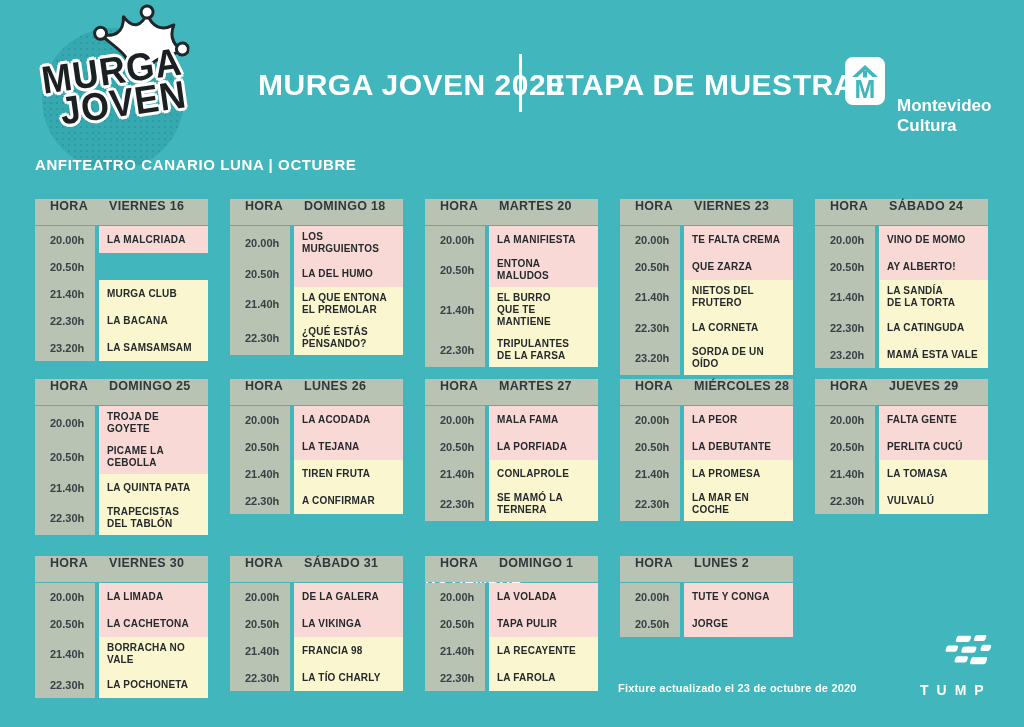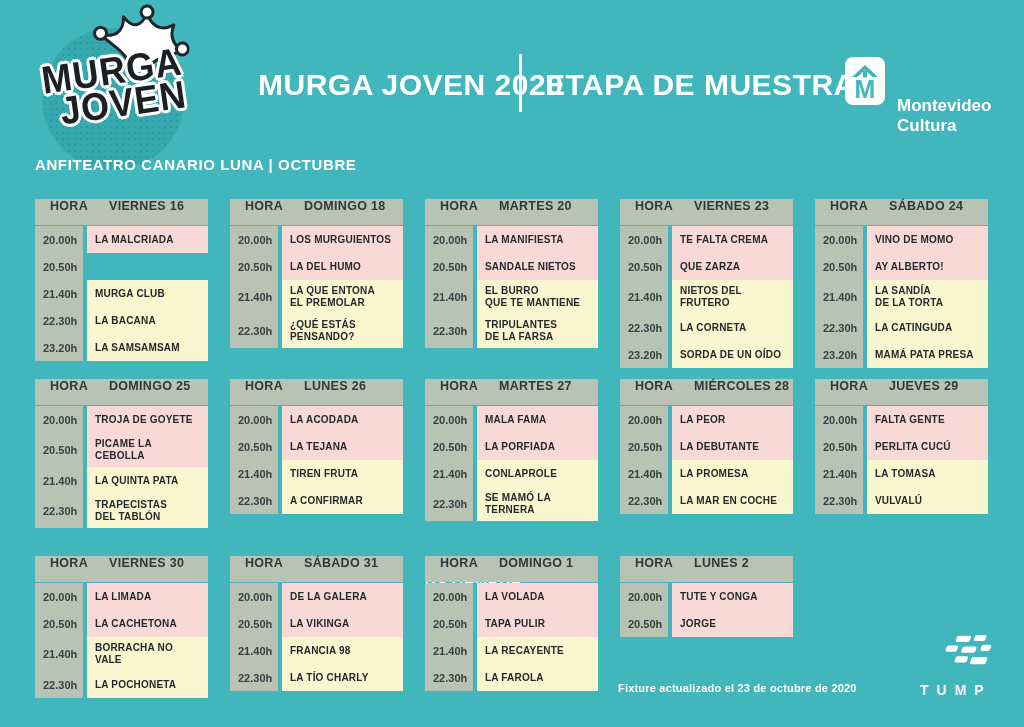--- a/index.html
+++ b/index.html
@@ -48,22 +48,22 @@
   #november-title{left:425px;top:543px;margin-top:26px;}
   
   .table{position:absolute;width:173px;}
   .thead{
     display:flex;height:26px;background:#B9C3B4;margin-bottom:1px;
   }
   .thead .hora{width:47px;margin-left:15px;font-size:12.5px;font-weight:bold;color:#32373B;letter-spacing:0.3px;}
   .thead .day{margin-left:12px;font-size:12.5px;font-weight:bold;color:#32373B;letter-spacing:0.3px;white-space:nowrap;}
   .trow{display:flex;min-height:27px;}
   .time-cell{
-    width:48px;background:#B9C3B4;display:flex;align-items:center;
-    padding-left:8px;box-sizing:border-box;
+    width:60px;background:#B9C3B4;display:flex;align-items:center;
+    padding-left:15px;box-sizing:border-box;
     font-size:11px;font-weight:bold;color:#3A4044;
   }
   .colgap{width:4px;}
   .name-cell{
     flex:1;display:flex;align-items:center;padding:5px 10px 5px 8px;box-sizing:border-box;
     font-size:10px;font-weight:bold;color:#25292C;line-height:1.2;letter-spacing:0.2px;
     white-space:pre-line;
   }
   .tone-pink{background:#F8D9D6;}
   .tone-yellow{background:#FAF6CF;}
@@ -180,21 +180,21 @@
         <span class="day">MARTES 20</span>
       </div>
       <div class="trow">
         <div class="time-cell">20.00h</div>
         <div class="colgap"></div>
         <div class="name-cell tone-pink">LA MANIFIESTA</div>
       </div>
       <div class="trow">
         <div class="time-cell">20.50h</div>
         <div class="colgap"></div>
-        <div class="name-cell tone-pink">SANDALE NIETOS</div>
+        <div class="name-cell tone-pink">ENTONA MALUDOS</div>
       </div>
       <div class="trow">
         <div class="time-cell">21.40h</div>
         <div class="colgap"></div>
         <div class="name-cell tone-yellow">EL BURRO
 QUE TE MANTIENE</div>
       </div>
       <div class="trow">
         <div class="time-cell">22.30h</div>
         <div class="colgap"></div>
@@ -255,21 +255,21 @@
 DE LA TORTA</div>
       </div>
       <div class="trow">
         <div class="time-cell">22.30h</div>
         <div class="colgap"></div>
         <div class="name-cell tone-yellow">LA CATINGUDA</div>
       </div>
       <div class="trow">
         <div class="time-cell">23.20h</div>
         <div class="colgap"></div>
-        <div class="name-cell tone-yellow">MAMÁ PATA PRESA</div>
+        <div class="name-cell tone-yellow">MAMÁ ESTA VALE</div>
       </div>
     </div>
     <div class="table" style="left: 35px; top: 379px;">
       <div class="thead">
         <span class="hora">HORA</span>
         <span class="day">DOMINGO 25</span>
       </div>
       <div class="trow">
         <div class="time-cell">20.00h</div>
         <div class="colgap"></div>

